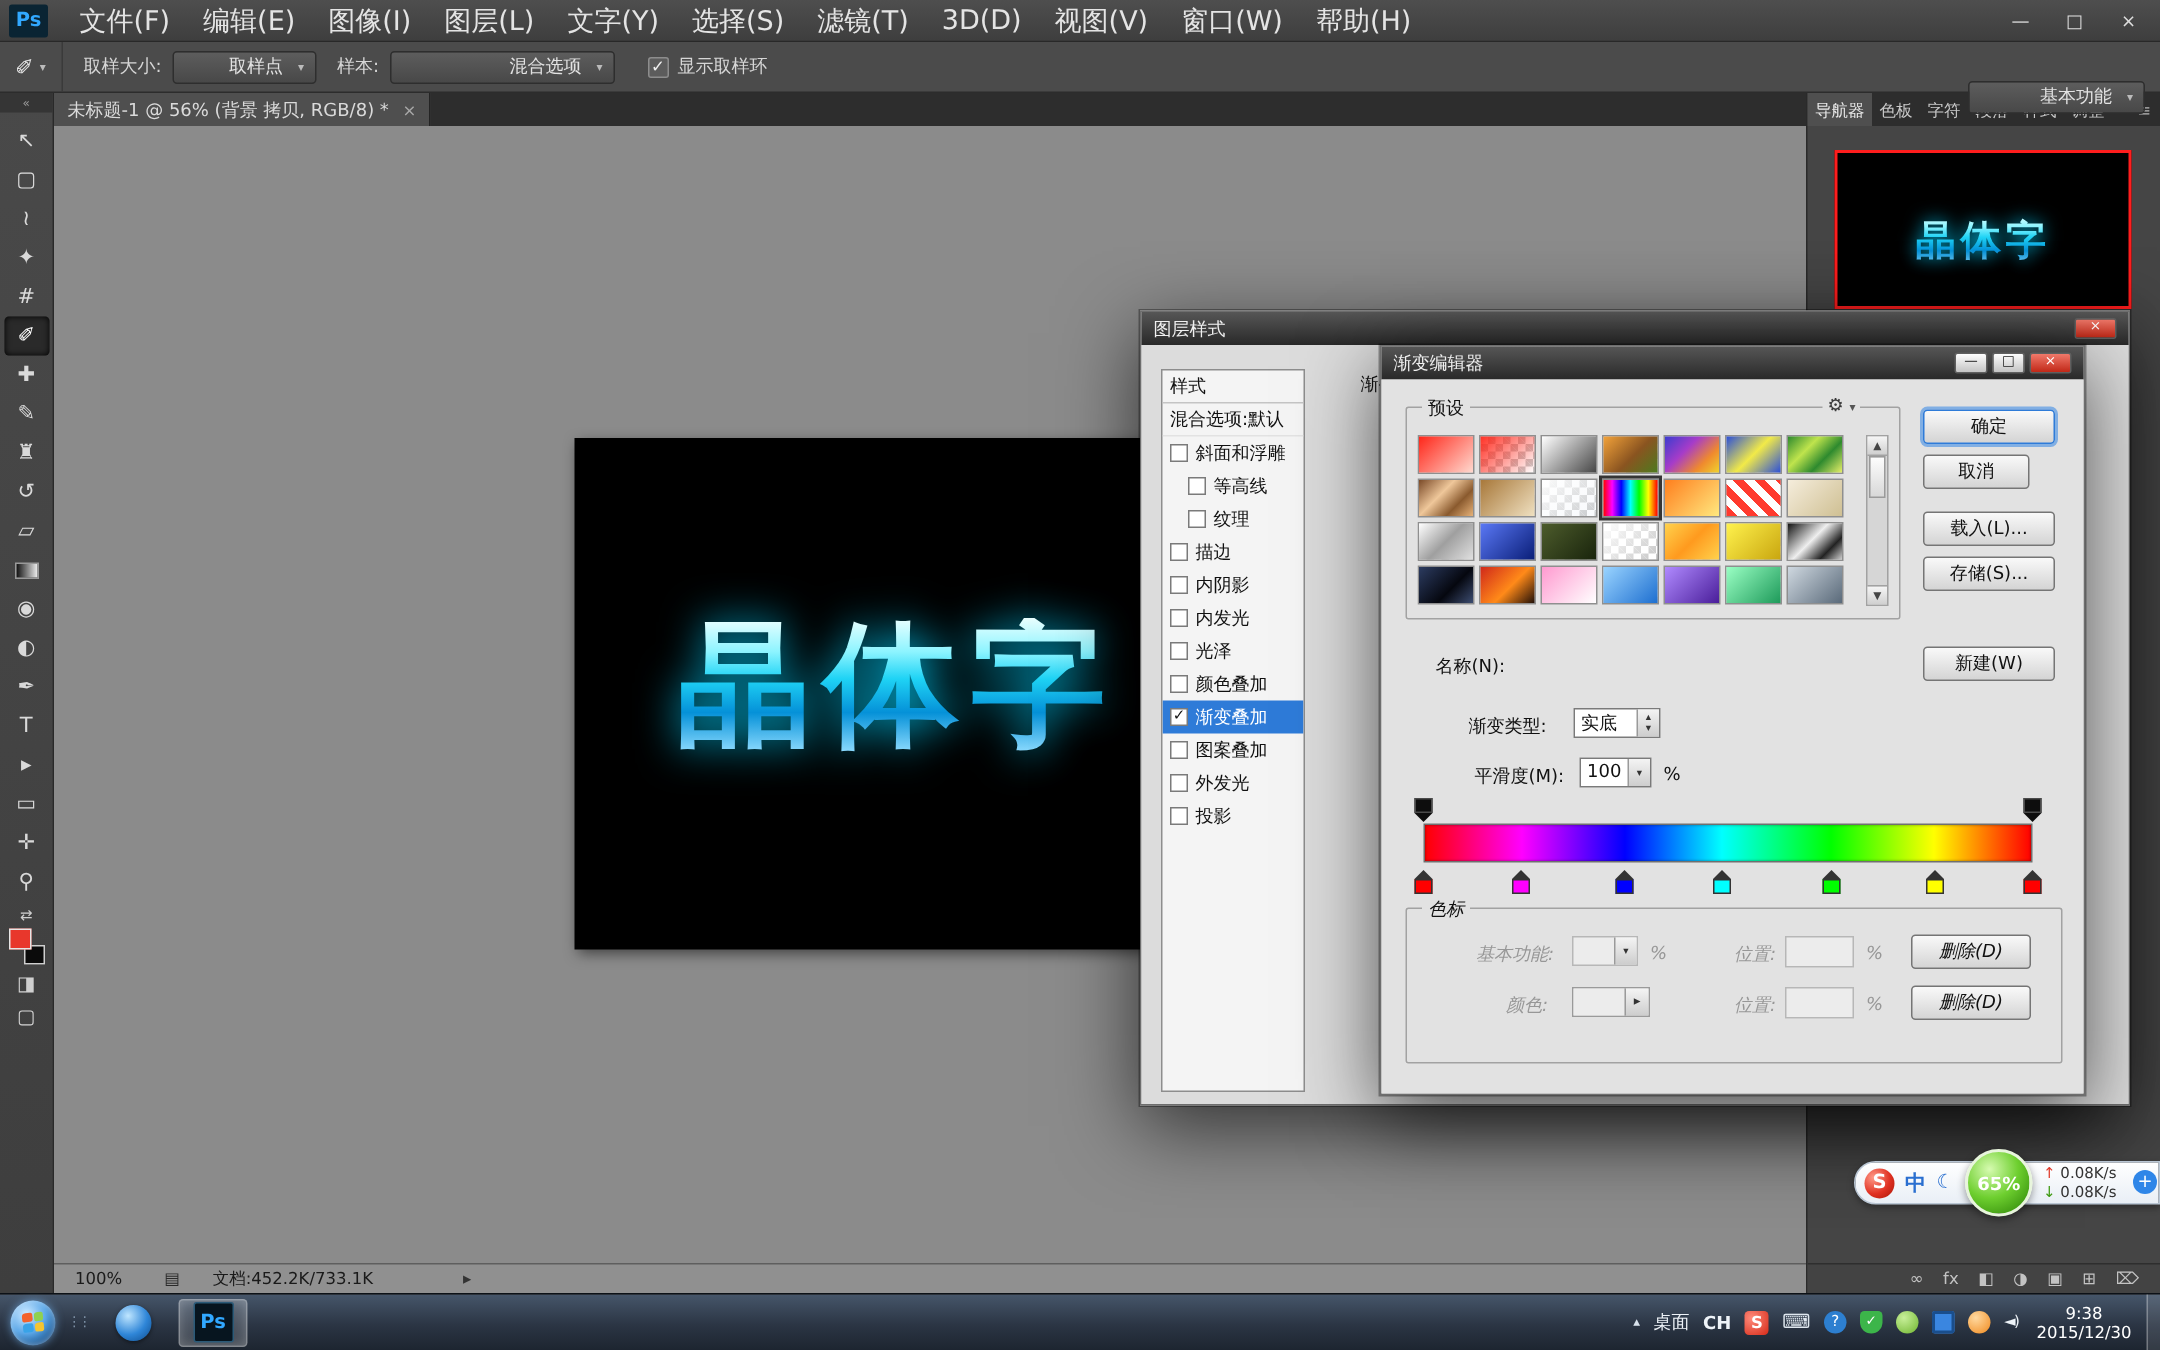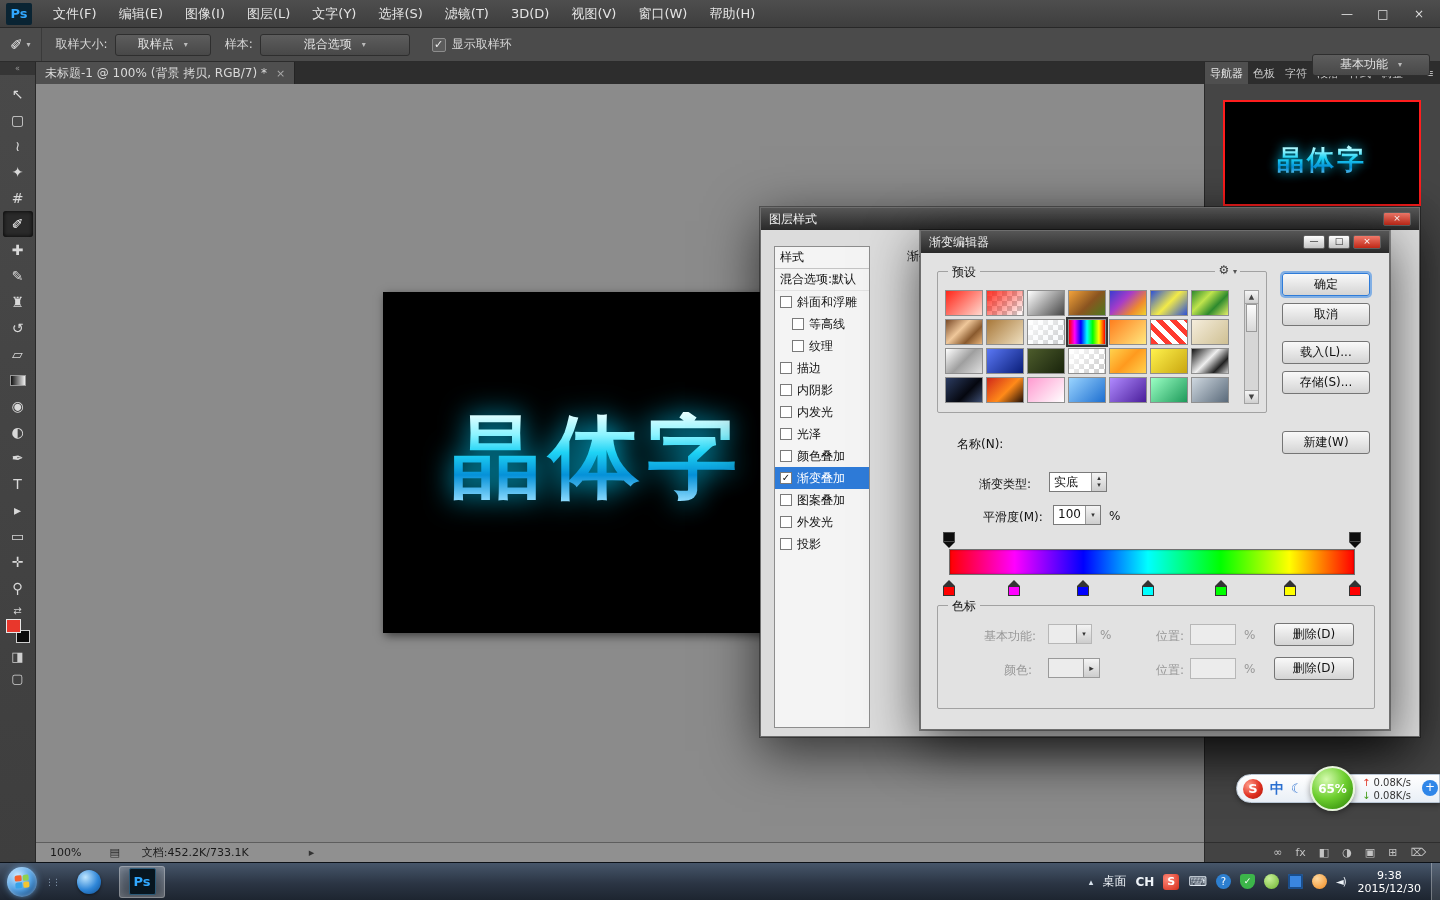--- a/index.html
+++ b/index.html
@@ -3,31 +3,31 @@
 <meta charset="utf-8">
 <style>
 *{margin:0;padding:0;box-sizing:border-box;}
 body{font-family:"DejaVu Sans","Liberation Sans",sans-serif;font-size:12px;background:#000;}
 #app{position:relative;width:1440px;height:900px;background:#535353;overflow:hidden;}
 
 
 .menubar{position:absolute;left:0;top:0;width:1440px;height:28px;background:linear-gradient(#4e4e4e,#3e3e3e);border-bottom:1px solid #282828;display:flex;align-items:center;color:#e4e4e4;z-index:10;}
 .ps-logo{width:26px;height:22px;margin:0 10px 0 6px;background:#0a2433;color:#31a8ff;font-weight:bold;display:flex;align-items:center;justify-content:center;border-radius:2px;font-size:13px;}
 .menu-items{display:flex;height:28px;}
-.menu-item{padding:0 11px;display:flex;align-items:center;font-size:13px;cursor:default;}
+.menu-item{padding:0 11px;display:flex;align-items:center;font-size:18px;cursor:default;}
 .win-controls{margin-left:auto;display:flex;margin-right:6px;gap:6px;}
 .win-btn{width:30px;height:18px;display:flex;align-items:center;justify-content:center;color:#ddd;font-size:12px;}
 
 
 .optionsbar{position:absolute;left:0;top:28px;width:1440px;height:34px;background:#4b4b4b;border-bottom:1px solid #2c2c2c;display:flex;align-items:center;color:#d6d6d6;z-index:10;}
 .tool-preset{display:flex;align-items:center;gap:4px;padding:0 10px;height:100%;border-right:1px solid #3a3a3a;}
 .opt-tool-icon{font-size:15px;color:#e8e8e8;}
 .mini-arrow{font-size:8px;color:#bbb;}
 .opt-label{margin-left:14px;font-size:12px;}
-.dd{display:flex;align-items:center;justify-content:center;background:linear-gradient(#5d5d5d,#484848);border:1px solid #2e2e2e;border-radius:3px;height:22px;padding:0 7px;color:#e2e2e2;margin-left:7px;min-width:96px;}
+.dd{display:flex;align-items:center;justify-content:flex-end;background:linear-gradient(#5d5d5d,#484848);border:1px solid #2e2e2e;border-radius:3px;height:22px;padding:0 7px;color:#e2e2e2;margin-left:7px;min-width:96px;}
 .dd .dd-arrow{font-size:8px;color:#bbb;margin-left:10px;}
 .cb{width:14px;height:14px;background:#5c5c5c;border:1px solid #8d8d8d;border-radius:2px;color:#f0f0f0;font-size:11px;line-height:12px;text-align:center;margin-left:22px;}
 .cb-label{margin-left:6px;}
 .workspace{margin-left:auto;margin-right:10px;min-width:118px;margin-top:40px;}
 
 
 .tabbar{position:absolute;left:36px;top:62px;width:1168px;height:22px;background:#2d2d2d;display:flex;z-index:5;}
 .doc-tab{height:22px;background:#4f4f4f;border-right:1px solid #242424;display:flex;align-items:center;padding:0 9px;color:#dadada;font-size:12px;gap:9px;}
 .tab-close{color:#a8a8a8;font-size:11px;}
 
@@ -114,21 +114,21 @@
 .sb-btn{height:13px;background:linear-gradient(#f6f6f6,#cfcfcf);border-bottom:1px solid #a2a2a2;font-size:7px;text-align:center;line-height:12px;color:#444;}
 .sb-btn.down{margin-top:auto;border-top:1px solid #a2a2a2;border-bottom:none;}
 .sb-thumb{height:28px;background:linear-gradient(#fdfdfd,#d8d8d8);border:1px solid #9a9a9a;margin:0 1px;}
 .grad-bar{position:absolute;left:28px;top:296px;width:406px;height:26px;border:1px solid #707070;box-shadow:inset 0 0 2px rgba(0,0,0,.4);}
 .op-stop{position:absolute;top:279px;width:12px;}
 .op-stop .sq{width:12px;height:10px;background:#0d0d0d;border:1px solid #4a4a4a;}
 .op-stop .tri{width:0;height:0;border-left:6px solid transparent;border-right:6px solid transparent;border-top:6px solid #0d0d0d;}
 .col-stop{position:absolute;top:327px;width:12px;}
 .col-stop .tri{width:0;height:0;border-left:6px solid transparent;border-right:6px solid transparent;border-bottom:6px solid #333;}
 .col-stop .sq{width:12px;height:10px;border:1px solid #333;}
-.stops-box{left:16px;top:352px;width:438px;height:104px;}
+.stops-box{left:16px;top:352px;width:438px;height:104px;font-style:italic;}
 .color-combo{position:absolute;height:20px;display:flex;border:1px solid #9a9a9a;}
 .color-combo .cc-swatch{width:34px;background:#ececec;}
 .color-combo .cc-arrow{width:16px;background:linear-gradient(#f4f4f4,#cdcdcd);border-left:1px solid #9a9a9a;font-size:9px;text-align:center;line-height:18px;color:#333;}
 
 
 .taskbar{position:absolute;left:0;top:862px;width:1440px;height:38px;background:linear-gradient(180deg,#46566a 0%,#2b3544 55%,#1d2530 100%);border-top:1px solid #0c1117;display:flex;align-items:center;z-index:70;color:#e8eef5;}
 .start-orb{position:relative;width:30px;height:30px;border-radius:50%;margin-left:7px;background:radial-gradient(circle at 35% 30%,#c2e4ff 5%,#5aa7e8 45%,#17508a 80%);box-shadow:0 0 6px rgba(120,190,255,.6),inset 0 0 4px rgba(255,255,255,.5);display:flex;align-items:center;justify-content:center;}
 .orb-flag{width:14px;height:13px;display:grid;grid-template-columns:1fr 1fr;grid-template-rows:1fr 1fr;gap:1px;transform:rotate(-6deg);}
 .orb-flag span{border-radius:40% 20% 30% 20%;}
 .of1{background:#f3622d;}.of2{background:#8fd14f;}.of3{background:#38a3e8;}.of4{background:#f4c531;}
@@ -285,21 +285,21 @@
       <span class="fg-swatch" style="background: rgb(232, 55, 44);"></span>
     </div>
     <div class="strip-misc">
       <span>◨</span>
       <span>▢</span>
     </div>
   </div>
 
   <div class="tabbar">
     <div class="doc-tab">
-      <span>未标题-1 @ 100% (背景 拷贝, RGB/7) *</span>
+      <span>未标题-1 @ 56% (背景 拷贝, RGB/8) *</span>
       <span class="tab-close">×</span>
     </div>
   </div>
 
   <div class="pasteboard">
     <div class="canvas">
       <span class="crystal">晶体字</span>
     </div>
   </div>
 
@@ -503,21 +503,21 @@
             </div>
           </div>
         <div class="ge-scrollbar">
           <div class="sb-btn">▲</div>
           <div class="sb-thumb"></div>
           <div class="sb-btn down">▼</div>
         </div>
       </div>
 
       <div class="btn primary" style="left:361px;top:20px;width:88px;">确定</div>
-      <div class="btn" style="left:361px;top:50px;width:88px;">取消</div>
+      <div class="btn" style="left:361px;top:50px;width:71px;">取消</div>
       <div class="btn" style="left:361px;top:88px;width:88px;">载入(L)...</div>
       <div class="btn" style="left:361px;top:118px;width:88px;">存储(S)...</div>
 
       <span class="lbl" style="left:36px;top:183px;">名称(N):</span>
       <div class="btn" style="left:361px;top:178px;width:88px;">新建(W)</div>
 
       <span class="lbl" style="left:58px;top:223px;">渐变类型:</span>
       <div class="combo" style="left:128px;top:219px;width:58px;">
         <span class="val">实底</span>
         <span class="arrow-btn">

